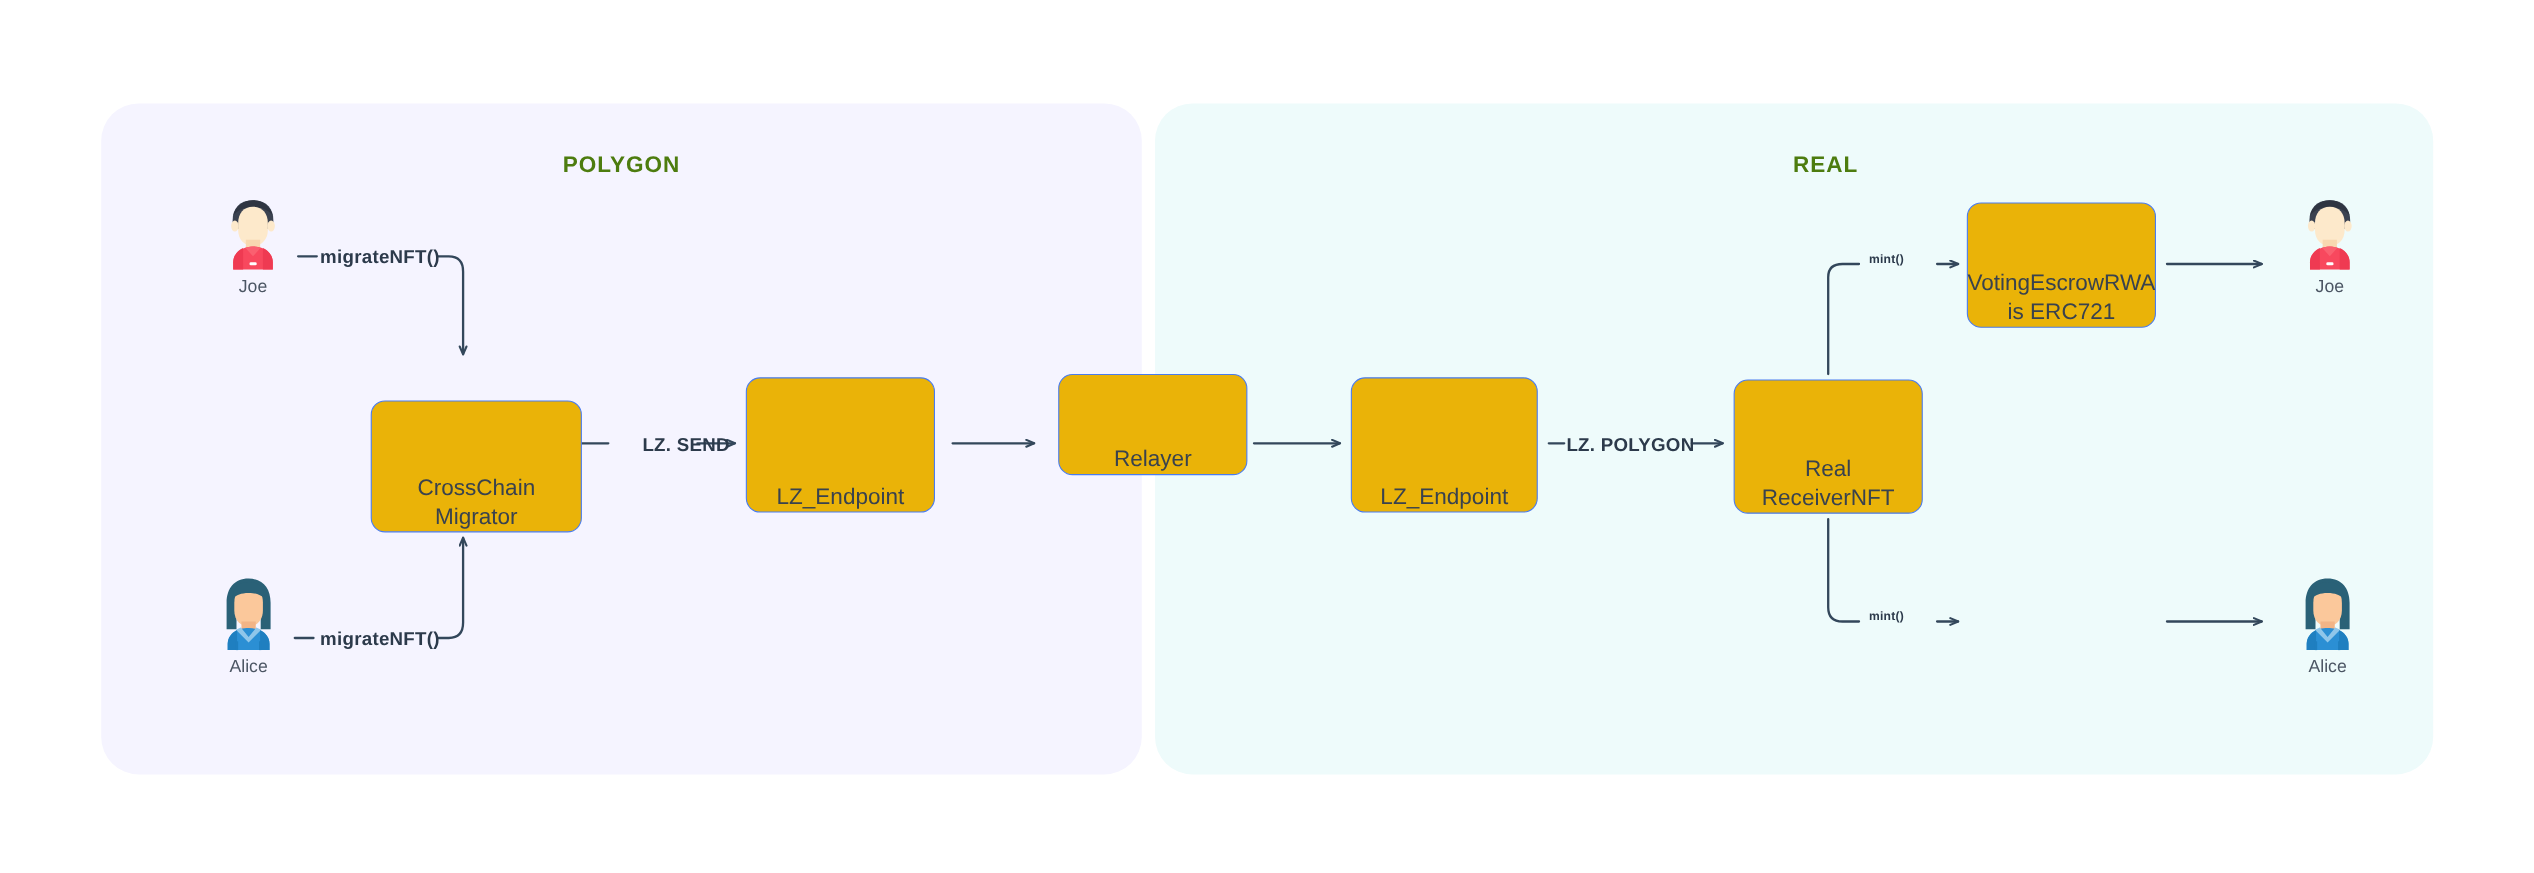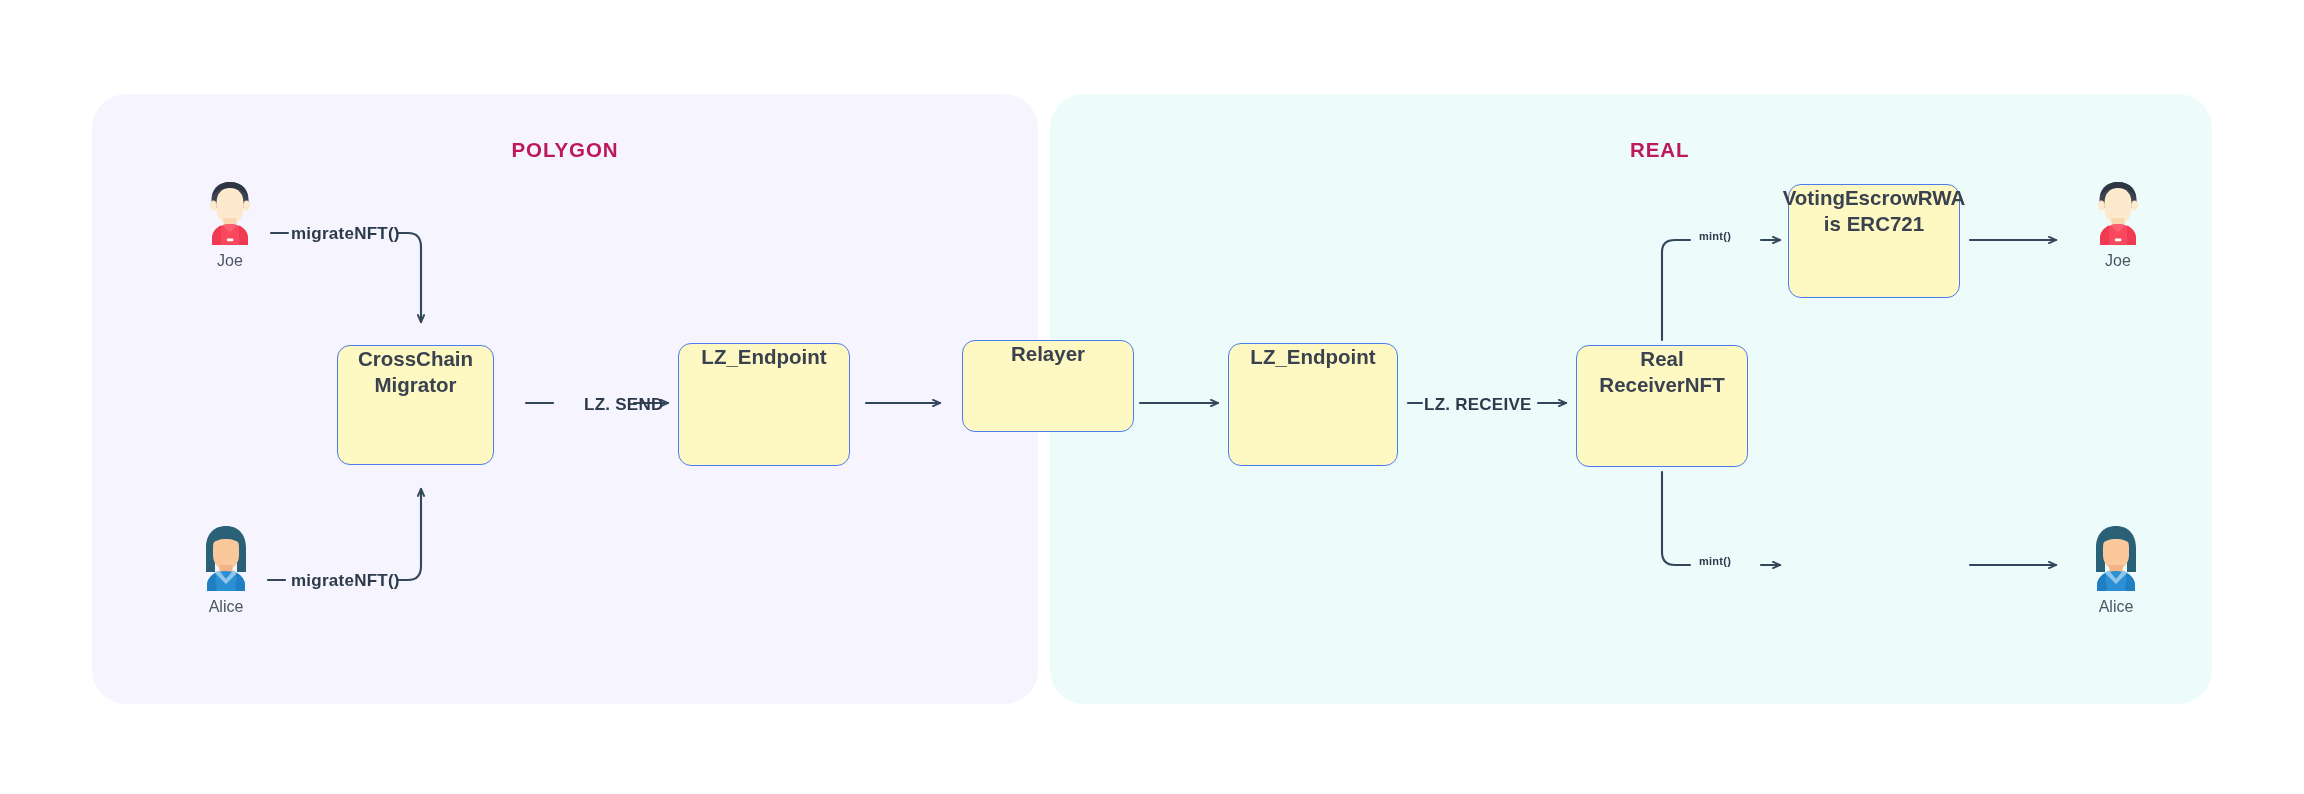--- a/index.html
+++ b/index.html
@@ -38,56 +38,55 @@
     background: #eefbfb;
   }
   .panel-title {
     position: absolute;
     top: 44px;
     width: 100%;
     text-align: center;
     font-size: 20.5px;
     font-weight: 700;
     letter-spacing: 0.9px;
-    color: #be185d;
+    color: #4d7c0f;
     font-family: "Liberation Sans", sans-serif;
   }
   #panel-real .panel-title { text-align: left; left: 580px; width: auto; }
 
   
   #wires {
     position: absolute;
     left: 0; top: 0;
     width: 2304px; height: 794px;
     pointer-events: none;
   }
 
   
   .node-box {
     position: absolute;
-    background: #fef9c3;
+    background: #eab308;
     border: 1.8px solid #4a7cf0;
     border-radius: 13px;
     display: flex;
-    align-items: flex-start;
+    align-items: flex-end;
     justify-content: center;
     box-sizing: border-box;
-    font-weight: bold;
   }
   .node-label {
     font-size: 20.5px;
     line-height: 26px;
     color: #39424e;
     text-align: center;
     font-family: "Liberation Sans", sans-serif;
     white-space: pre-line;
     padding: 0 8px;
   }
 
-  #box-crosschain   { left: 337px;  top: 345px; width: 157px; height: 120px; }
+  #box-crosschain   { left: 337px;  top: 364px; width: 192px; height: 120px; }
   #box-lz-send      { left: 678px;  top: 343px; width: 172px; height: 123px; }
   #box-relayer      { left: 962px;  top: 340px; width: 172px; height: 92px; }
   #box-lz-recv      { left: 1228px; top: 343px; width: 170px; height: 123px; }
   #box-receiver     { left: 1576px; top: 345px; width: 172px; height: 122px; }
   #box-ve           { left: 1788px; top: 184px; width: 172px; height: 114px; }
   #box-rwa          { left: 1788px; top: 492px; width: 172px; height: 114px; }
 
   
   .edge-label {
     position: absolute;
@@ -203,21 +202,21 @@
 
   <div class="node-box" id="box-ve">
     <span class="node-label">VotingEscrowRWA
 is ERC721</span>
   </div>
 
 
   <div class="edge-label" id="lbl-migrate-joe">migrateNFT()</div>
   <div class="edge-label" id="lbl-migrate-alice">migrateNFT()</div>
   <div class="edge-label" id="lbl-lz-send">LZ. SEND</div>
-  <div class="edge-label" id="lbl-lz-receive">LZ. RECEIVE</div>
+  <div class="edge-label" id="lbl-lz-receive">LZ. POLYGON</div>
   <div class="edge-label small" id="lbl-mint-top">mint()</div>
   <div class="edge-label small" id="lbl-mint-bottom">mint()</div>
 
   <div class="actor" id="actor-joe-left">
     <svg class="avatar-svg" width="62" height="70" viewBox="0 0 62 70" xmlns="http://www.w3.org/2000/svg">
       <path d="M31 6 C18.5 6 12.5 14 12.5 24 L12.5 32 L49.5 32 L49.5 24 C49.5 14 43.5 6 31 6 Z" fill="#3b4251"></path>
       <path d="M31 6 C40 6 47 11.5 49 20 C44 14 38 12.5 31 12.5 C24 12.5 18 14 13 20 C15 11.5 22 6 31 6 Z" fill="#2f3542"></path>
       <ellipse cx="14.5" cy="29.5" rx="3.4" ry="5" fill="#fde9cb"></ellipse>
       <ellipse cx="47.5" cy="29.5" rx="3.4" ry="5" fill="#fde9cb"></ellipse>
       <path d="M31 12 C39.5 12 44.5 18 44.5 27 L44.5 33 C44.5 42 38.5 47.5 31 47.5 C23.5 47.5 17.5 42 17.5 33 L17.5 27 C17.5 18 22.5 12 31 12 Z" fill="#fde9cb"></path>

